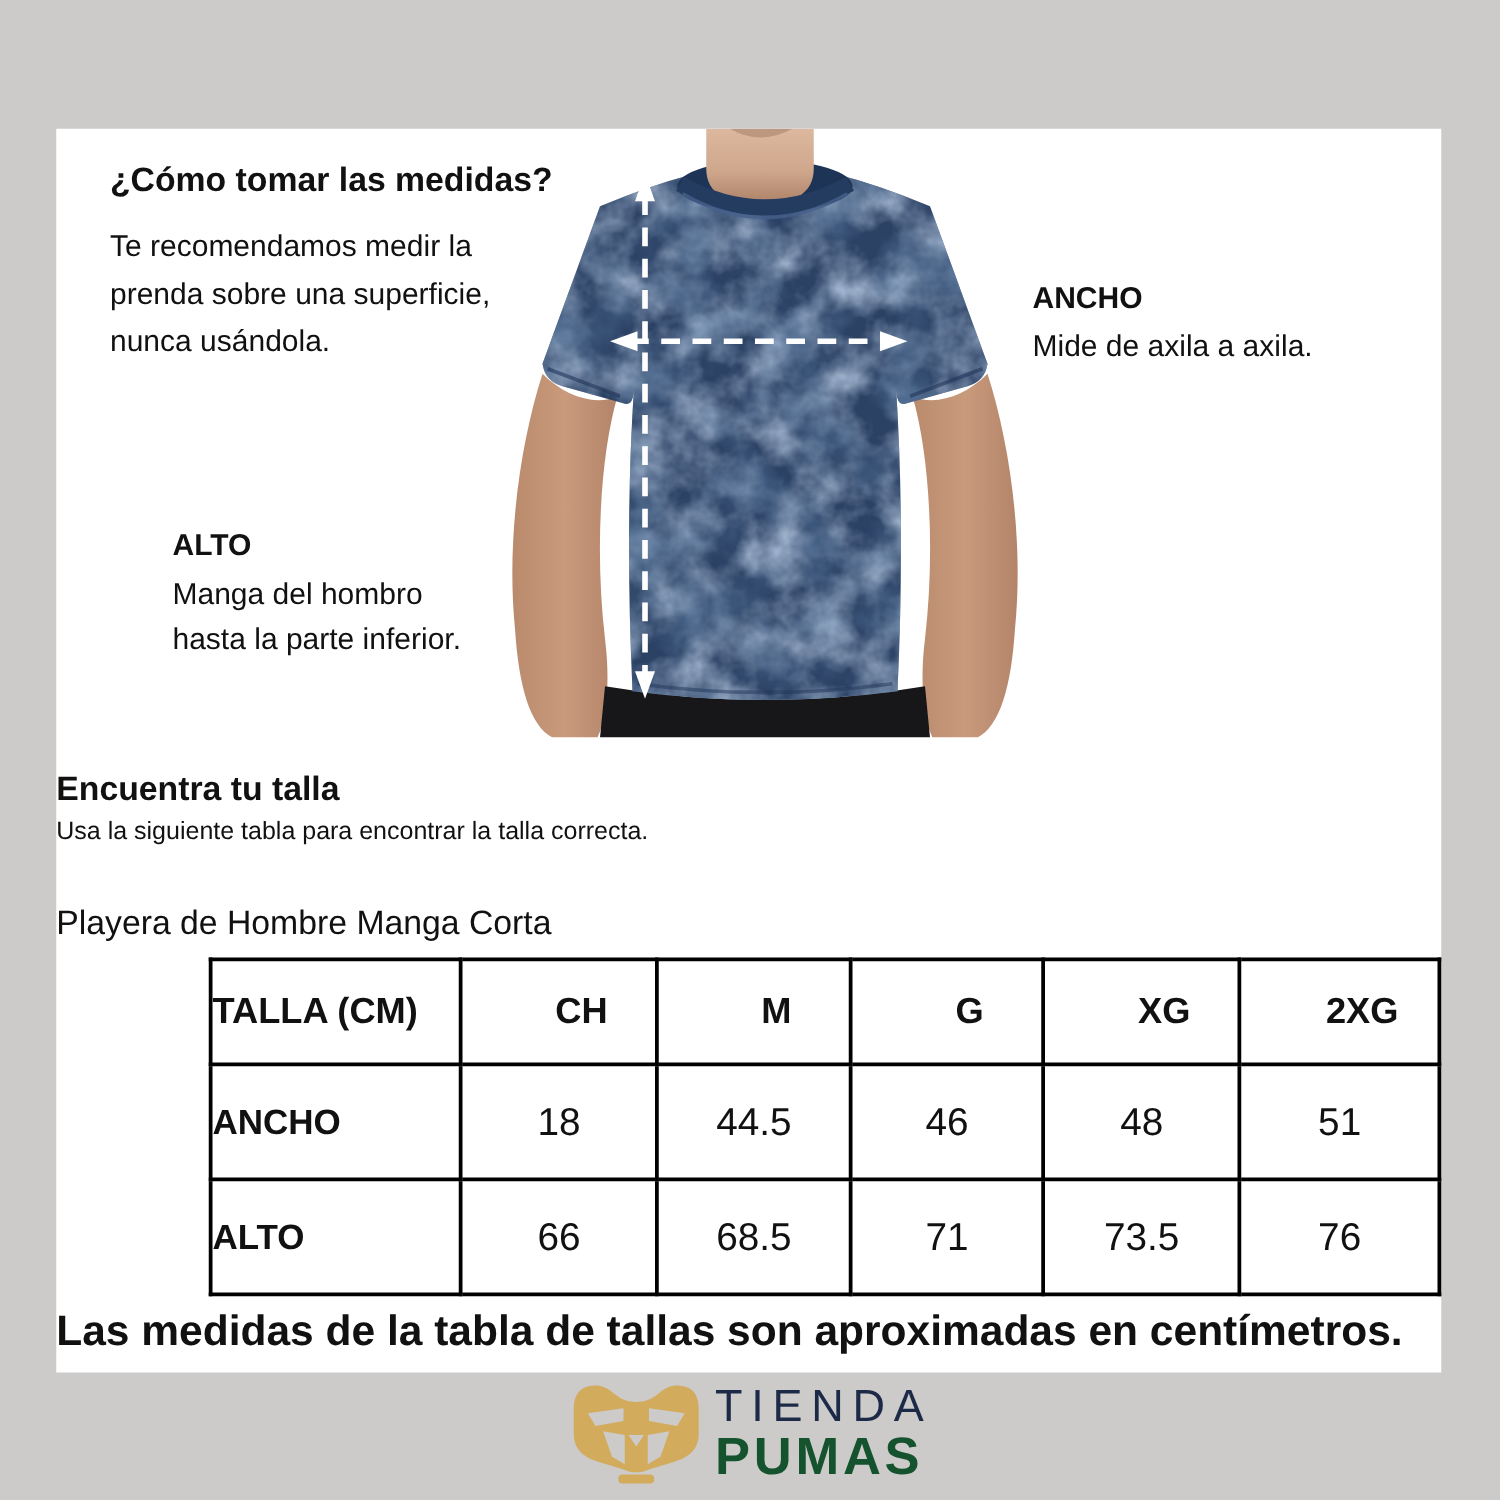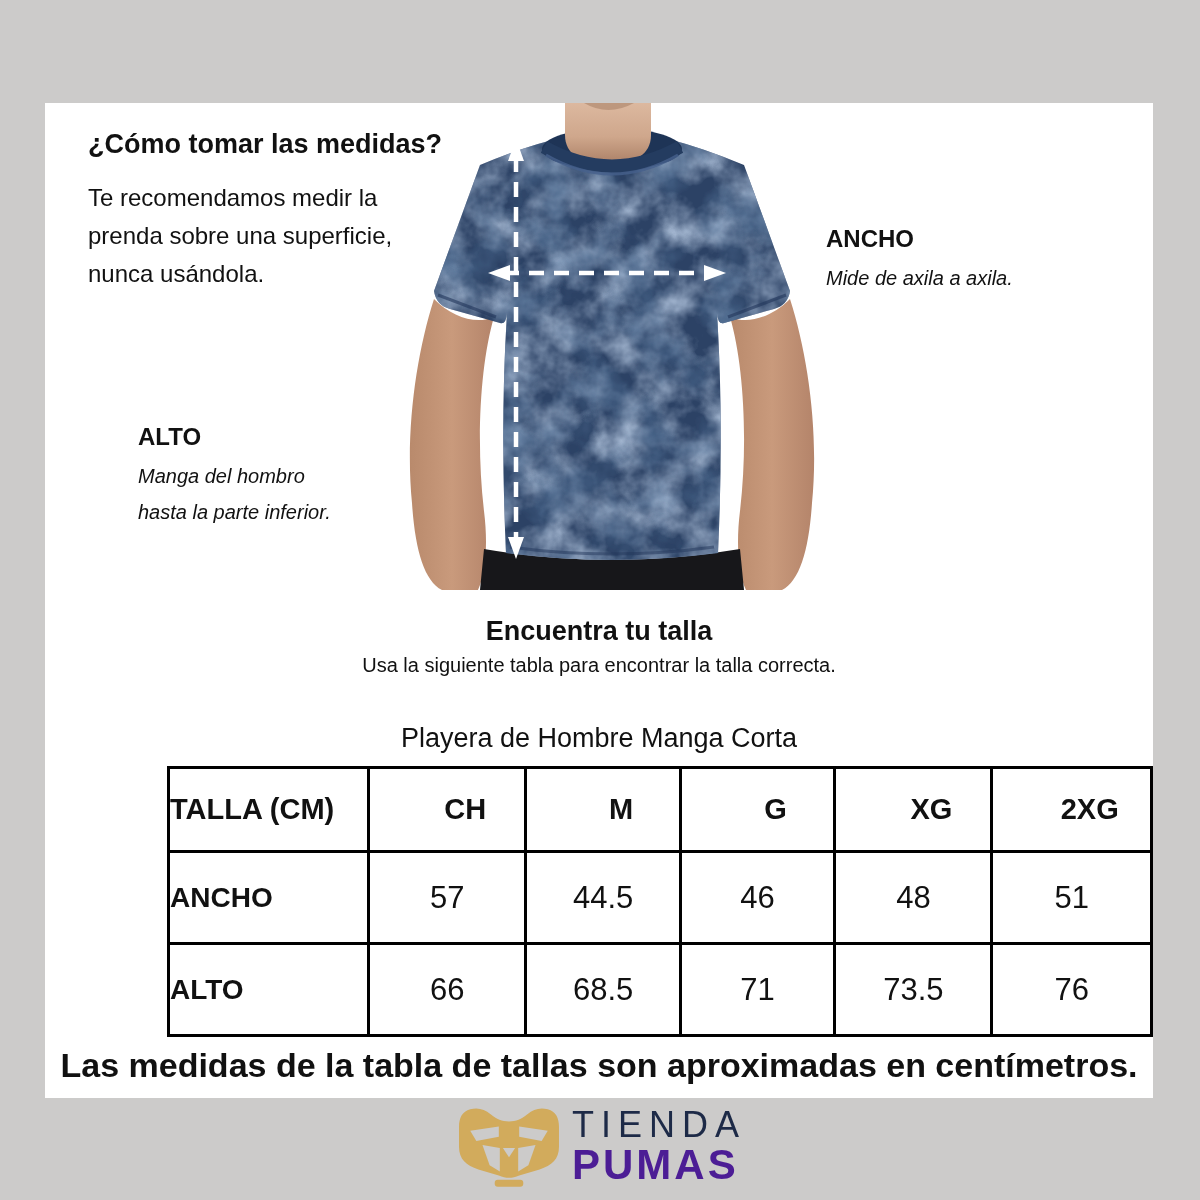--- a/index.html
+++ b/index.html
@@ -11,27 +11,27 @@
   .card {
     position:absolute; left:45px; top:103px; width:1108px; height:995px;
     background:#ffffff;
   }
   .abs { position:absolute; }
 
   .main-title { left:43px; top:26px; font-size:27px; font-weight:bold; }
   .intro { left:43px; top:76px; font-size:24px; line-height:38px; }
 
   .measure-block .m-label { font-size:24px; font-weight:bold; margin-bottom:7px; }
-  .measure-block .m-desc  { font-size:20px; line-height:36px;font-style:italic; }
+  .measure-block .m-desc  { font-size:24px; line-height:36px; }
   .ancho-block { left:781px; top:122px; }
   .alto-block  { left:93px;  top:320px; }
 
   .figure-wrap { left:347px; top:0px; width:440px; height:487px; }
 
-  .center-block { left:0; width:100%; text-align:center; }
+  .center-block { left:0; width:100%; }
   .find-title  { top:513px; font-size:27px; font-weight:bold; }
   .find-sub    { top:551px; font-size:20px; }
   .table-title { top:620px; font-size:27px; }
 
   table.size-table {
     position:absolute; left:122px; top:663px;
     border-collapse:collapse; table-layout:fixed;
   }
   .size-table th, .size-table td { border:3px solid #000; padding:0; }
   .size-table .c0 { width:213px; }
@@ -45,21 +45,21 @@
 
   .footnote { top:943px; font-size:34px; font-weight:bold; }
 
   .brand { position:absolute; left:458px; top:1106px; display:flex; align-items:flex-start; }
   .brand-icon { width:102px; height:82px; margin-right:12px; }
   .brand-text { display:flex; flex-direction:column; }
   .brand-top {
     font-size:36px; letter-spacing:7px; color:#1d2a47; font-weight:normal; line-height:38px;
   }
   .brand-bottom {
-    font-size:42px; letter-spacing:3px; color:#4c1d95; font-weight:bold; line-height:42px;
+    font-size:42px; letter-spacing:3px; color:#14532d; font-weight:bold; line-height:42px;
   }
 </style>
 </head>
 <body>
 
 <div class="card">
 
   <div class="abs intro">
     <div>Te recomendamos medir la</div>
     <div>prenda sobre una superficie,</div>
@@ -152,21 +152,21 @@
         <tr class="hdr">
       <th class="c0">TALLA (CM)</th>
       <th class="cn">CH</th>
       <th class="cn">M</th>
       <th class="cn">G</th>
       <th class="cn">XG</th>
       <th class="cn">2XG</th>
     </tr>
     <tr class="data">
       <td class="row-label">ANCHO</td>
-      <td class="val">57</td>
+      <td class="val">18</td>
       <td class="val">44.5</td>
       <td class="val">46</td>
       <td class="val">48</td>
       <td class="val">51</td>
     </tr>
     <tr class="data">
       <td class="row-label">ALTO</td>
       <td class="val">66</td>
       <td class="val">68.5</td>
       <td class="val">71</td>

